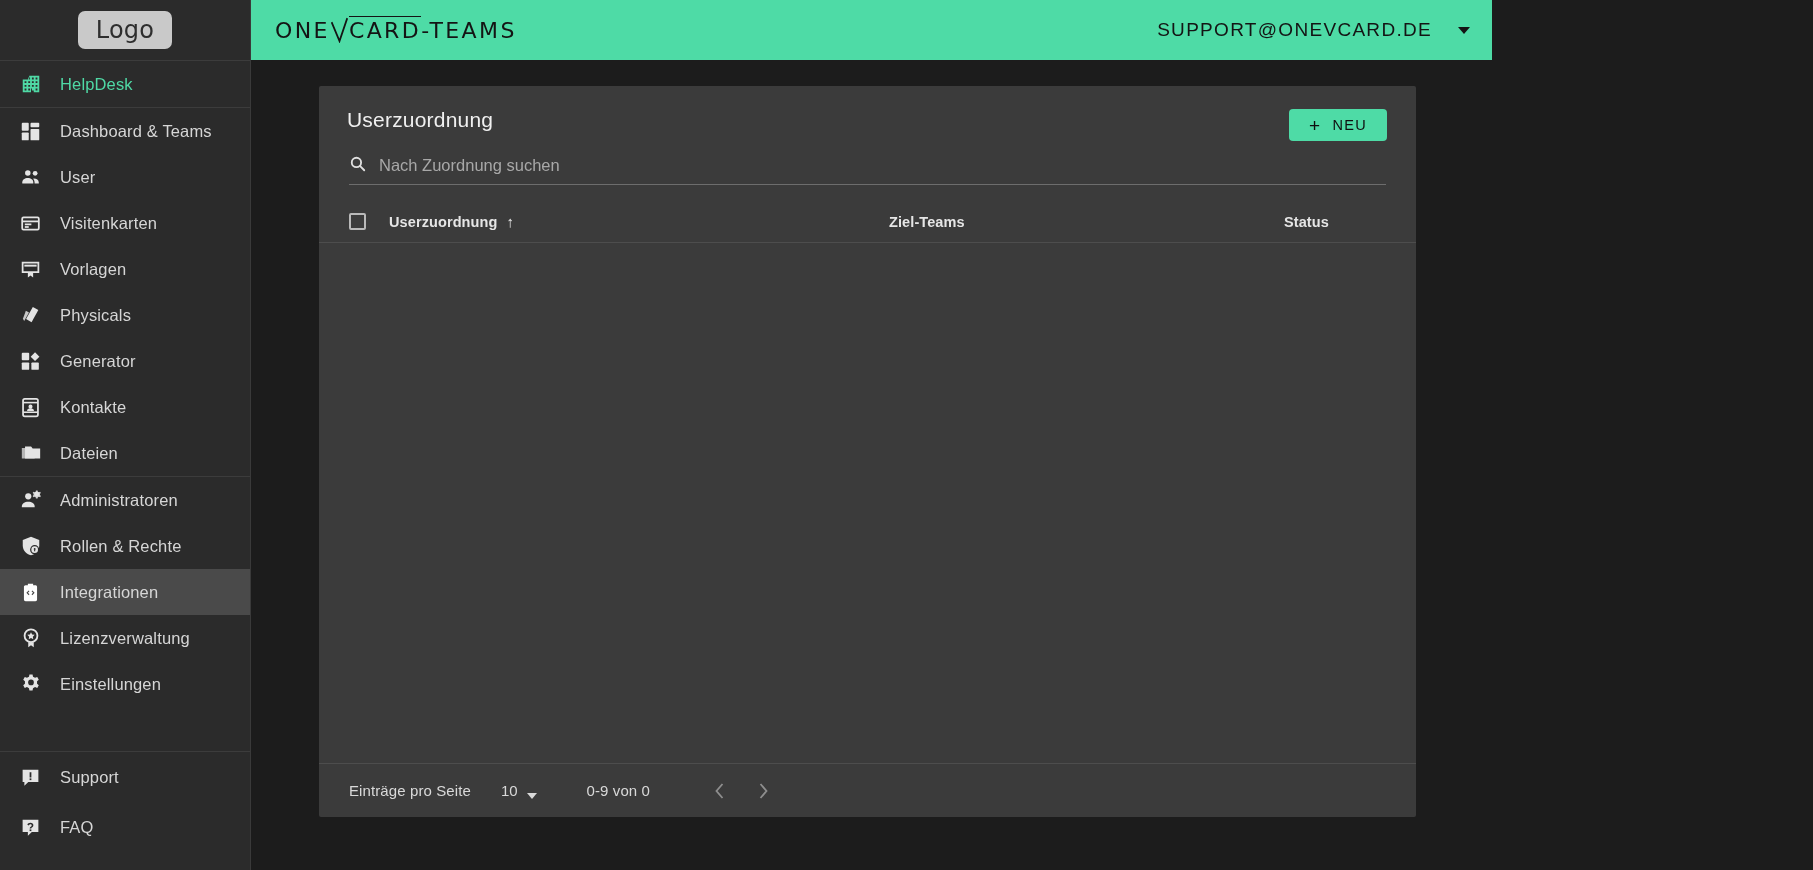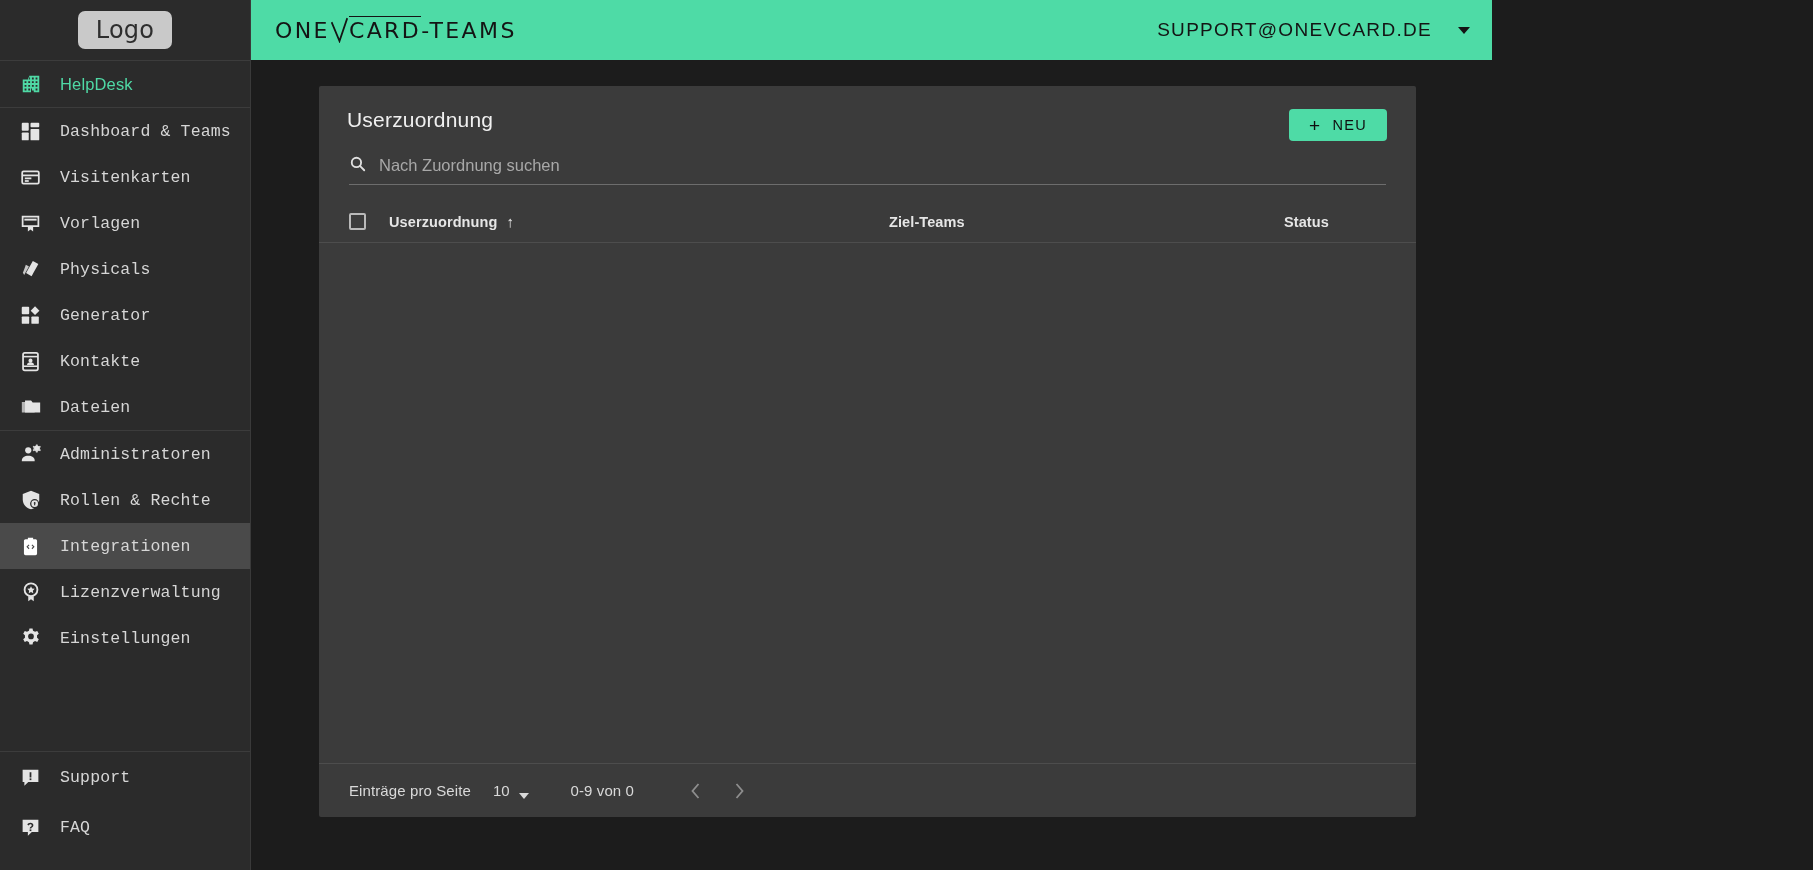--- a/index.html
+++ b/index.html
@@ -24,21 +24,21 @@
   }
   .logo-box {
     background: #c9c9c9; color: #2e2e2e;
     border-radius: 7px;
     padding: 5px 18px;
     font-size: 24px; letter-spacing: .2px;
     font-family: "DejaVu Sans", sans-serif;
   }
   .side-divider { height: 1px; background: #3c3c3c; width: 100%; }
 
-  .nav-group { padding: 0; font-family: Liberation Mono, monospace; }
+  .nav-group { padding: 0; }
   .nav-item {
     display: flex; align-items: center;
     height: 46px;
     padding-left: 16px;
     cursor: pointer;
     color: #d6d6d6;
     font-size: 16.5px;
     letter-spacing: .15px;
   }
   .nav-item .ico {
@@ -166,21 +166,21 @@
   .th-status { flex: 1 1 auto; }
   .sort-arrow { font-size: 15px; color: #e6e6e6; }
 
   .table-body { flex: 1 1 auto; background: #3b3b3b; }
 
   .card-foot {
     height: 54px; min-height: 54px;
     border-top: 1px solid #4d4d4d;
     display: flex; align-items: center;
     padding: 0 30px;
-    gap: 0;
+    gap: 8px;
     color: #d9d9d9;
     font-size: 15px;
   }
   .foot-label { letter-spacing: .1px; }
   .per-page {
     display: flex; align-items: flex-end; gap: 9px;
     margin-left: 22px; cursor: pointer;
   }
   .per-page .caret {
     width: 0; height: 0;
@@ -226,20 +226,31 @@
           <svg width="21" height="21" viewBox="0 0 24 24" fill="#e4e4e4">
             <rect x="2" y="2" width="8" height="9" rx="1"></rect>
               <rect x="12" y="2" width="10" height="5" rx="1"></rect>
             <rect x="12" y="9" width="10" height="13" rx="1"></rect>
               <rect x="2" y="13" width="8" height="9" rx="1"></rect>
           </svg>
         </span>
         <span class="nav-label">Dashboard &amp; Teams</span>
       </div>
 
+      <div class="nav-item">
+        <span class="ico">
+          <svg width="22" height="22" viewBox="0 0 24 24" fill="#e4e4e4">
+            <circle cx="8.5" cy="7.5" r="3"></circle>
+              <circle cx="16.5" cy="8" r="2.6"></circle>
+            <path d="M2.5 18c0-3 2.7-4.8 6-4.8s6 1.8 6 4.8v1.2h-12V18z"></path>
+            <path d="M15.2 13.6c2.9.1 5.3 1.7 5.3 4.4v1.2h-4.6V18c0-1.7-.6-3.2-1.6-4.2l.9-.2z"></path>
+          </svg>
+        </span>
+        <span class="nav-label">User</span>
+      </div>
 
       <div class="nav-item">
         <span class="ico">
           <svg width="21" height="21" viewBox="0 0 24 24" fill="none" stroke="#e4e4e4" stroke-width="2">
             <rect x="2.5" y="5" width="19" height="14" rx="1.5"></rect>
             <line x1="2.5" y1="9.6" x2="21.5" y2="9.6"></line>
             <line x1="5.5" y1="13" x2="13" y2="13"></line>
             <line x1="5.5" y1="16" x2="10" y2="16"></line>
           </svg>
         </span>

